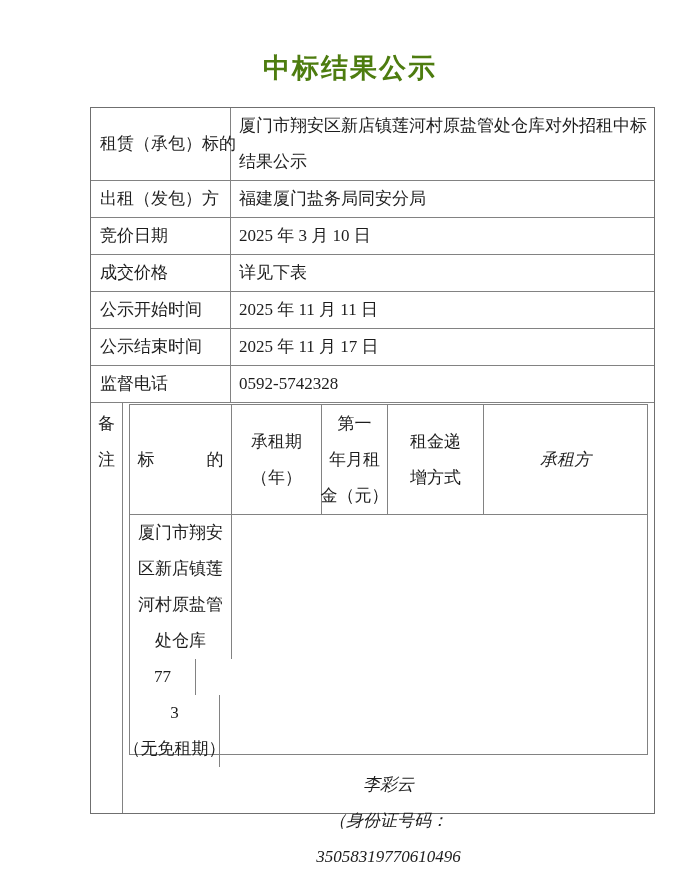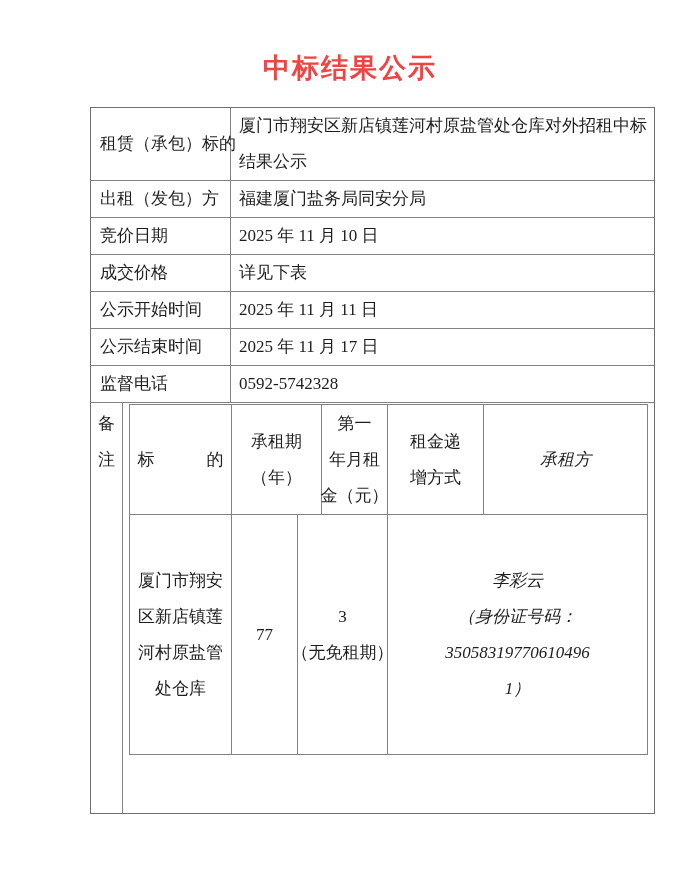--- a/index.html
+++ b/index.html
@@ -17,21 +17,21 @@
   }
   .doc-title {
     position: absolute;
     top: 50px;
     left: 0;
     width: 700px;
     text-align: center;
     font-size: 27px;
     font-weight: bold;
     letter-spacing: 2px;
-    color: #ef4444;
+    color: #4d7c0f;
   }
   .tbl {
     position: absolute;
     left: 90px;
     top: 107px;
     width: 565px;
     border: 1px solid #6f6f6f;
     box-sizing: border-box;
     font-size: 17px;
     line-height: 36px;
@@ -83,20 +83,21 @@
     box-sizing: border-box;
   }
   .irow {
     display: flex;
     box-sizing: border-box;
   }
   .irow.header { height: 109px; }
   .irow.data {
     height: 240px;
     border-top: 1px solid #828282;
+    flex-direction: column;
   }
   .ic {
     box-sizing: border-box;
     border-right: 1px solid #828282;
     display: flex;
     align-items: center;
     justify-content: center;
     overflow: visible;
   }
   .ic:last-child { border-right: none; }
@@ -129,21 +130,21 @@
 结果公示</div>
   </div>
 
   <div class="row h37">
     <div class="lbl">出租（发包）方</div>
     <div class="val">福建厦门盐务局同安分局</div>
   </div>
 
   <div class="row h37">
     <div class="lbl">竞价日期</div>
-    <div class="val">2025 年 11 月 10 日</div>
+    <div class="val">2025 年 3 月 10 日</div>
   </div>
 
   <div class="row h37">
     <div class="lbl">成交价格</div>
     <div class="val">详见下表</div>
   </div>
 
   <div class="row h37">
     <div class="lbl">公示开始时间</div>
     <div class="val">2025 年 11 月 11 日</div>

